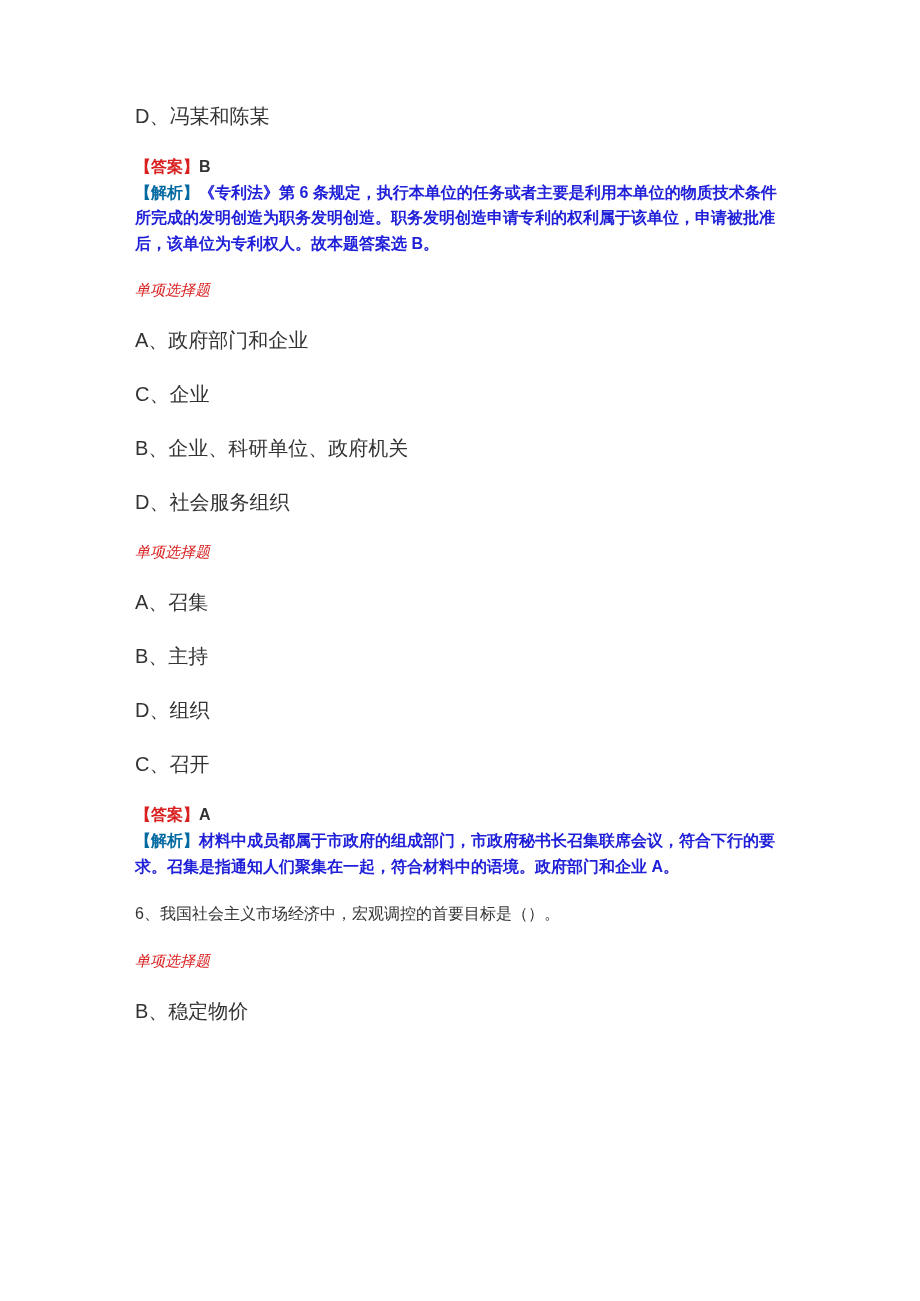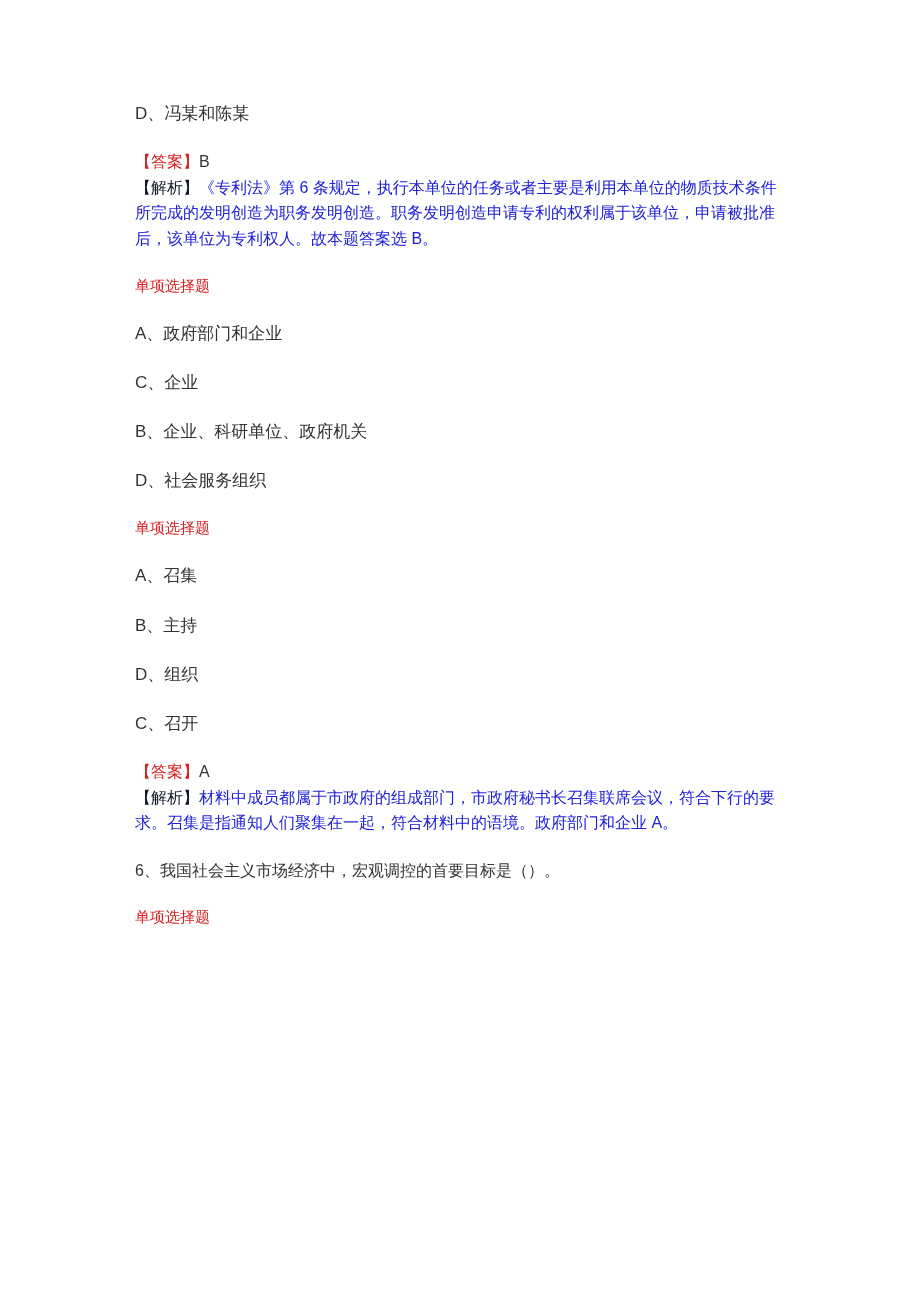--- a/index.html
+++ b/index.html
@@ -12,45 +12,47 @@
       width: 920px;
       margin: 0 auto;
       font-family: "Microsoft YaHei", "SimSun", Arial, sans-serif;
       font-size: 16px;
       color: #333333;
       line-height: 1.6;
       padding: 100px 135px 60px 135px;
     }
     .option {
       margin-bottom: 22px;
-      font-size: 17px;
+      font-size: 20px;
     }
     .answer-block {
       margin-bottom: 22px;
+      font-weight: bold;
     }
     .answer-label {
       color: #d92020;
     }
     .analysis-label {
-      color: #0f172a;
+      color: #0369a1;
     }
     .answer-value {
       color: #333333;
     }
     .analysis-text {
       color: #2020d9;
     }
     .question-stem {
       margin-bottom: 22px;
       color: #333333;
     }
     .question-type {
       color: #d92020;
       margin-bottom: 22px;
       font-size: 15px;
+      font-style: italic;
     }
     .question-block {
       margin-bottom: 10px;
     }
     .latin {
       font-family: Arial, sans-serif;
     }
   </style>
 </head>
 <body>
@@ -87,13 +89,14 @@
     </div>
     <div>
       <span class="analysis-label">【解析】</span><span class="analysis-text">材料中成员都属于市政府的组成部门，市政府秘书长召集联席会议，符合下行的要求。召集是指通知人们聚集在一起，符合材料中的语境。政府部门和企业 A。</span>
     </div>
   </div>
 </div>
 
 <div class="question-block">
   <div class="question-stem">6、我国社会主义市场经济中，宏观调控的首要目标是（）。</div>
   <div class="question-type">单项选择题</div>
+  <div class="option">B、稳定物价</div>
 </div>
 
 </body></html>

